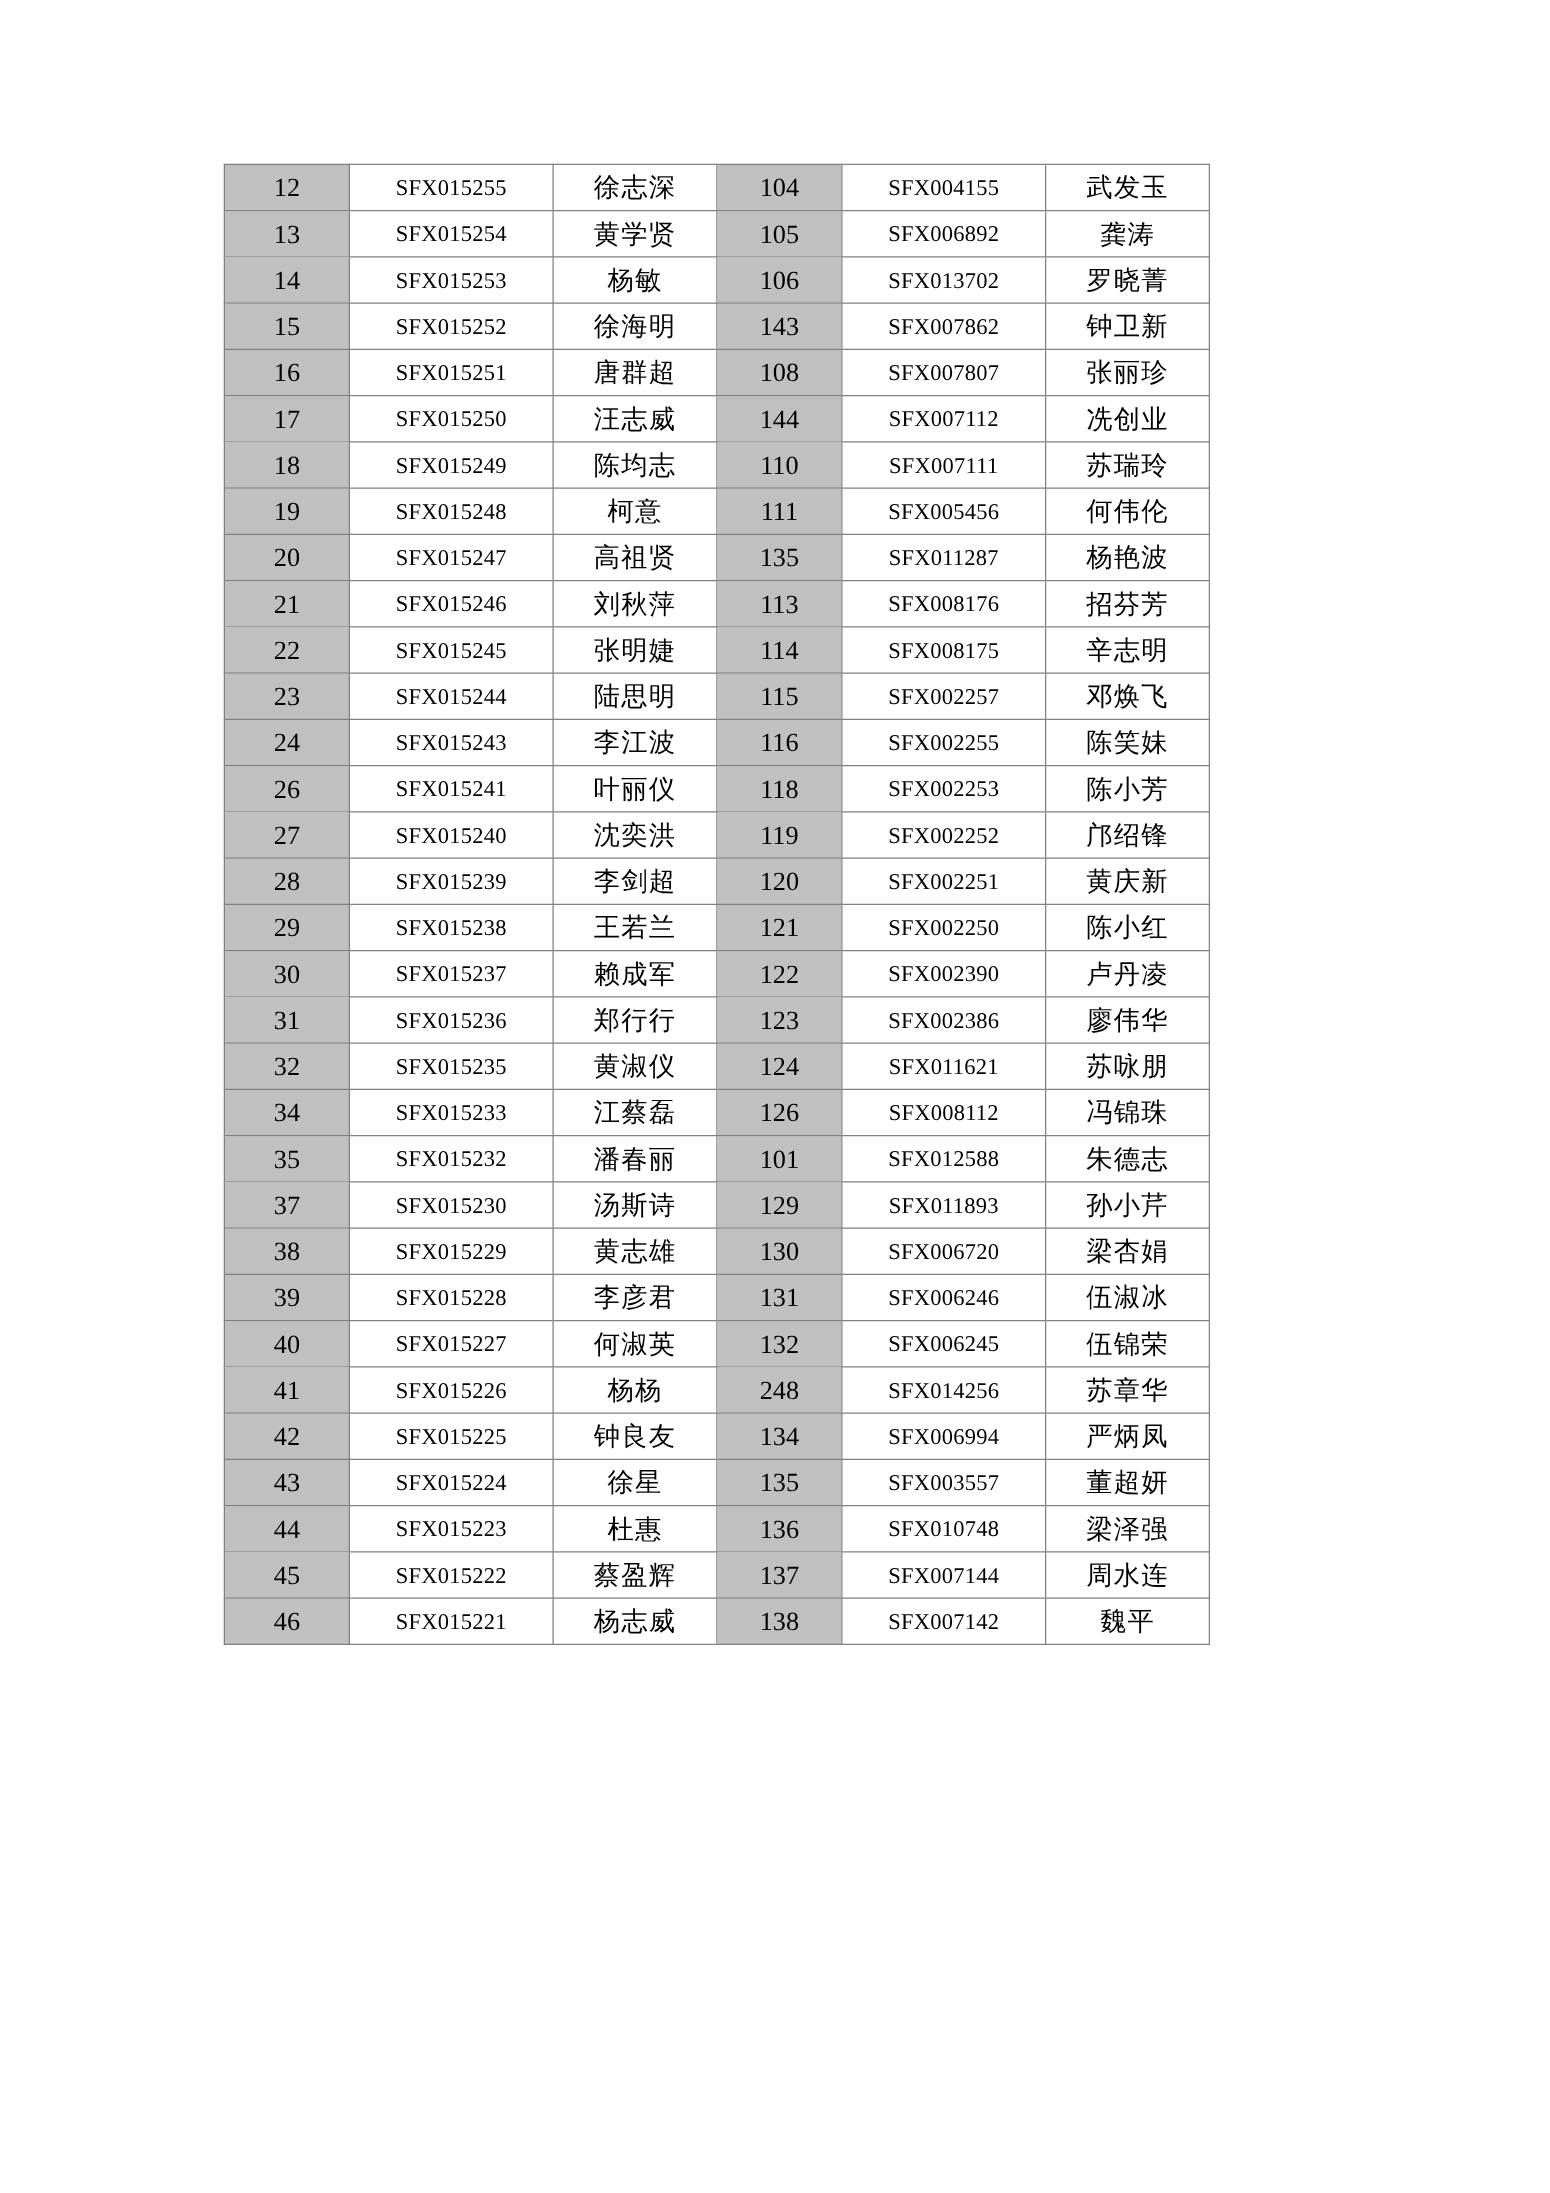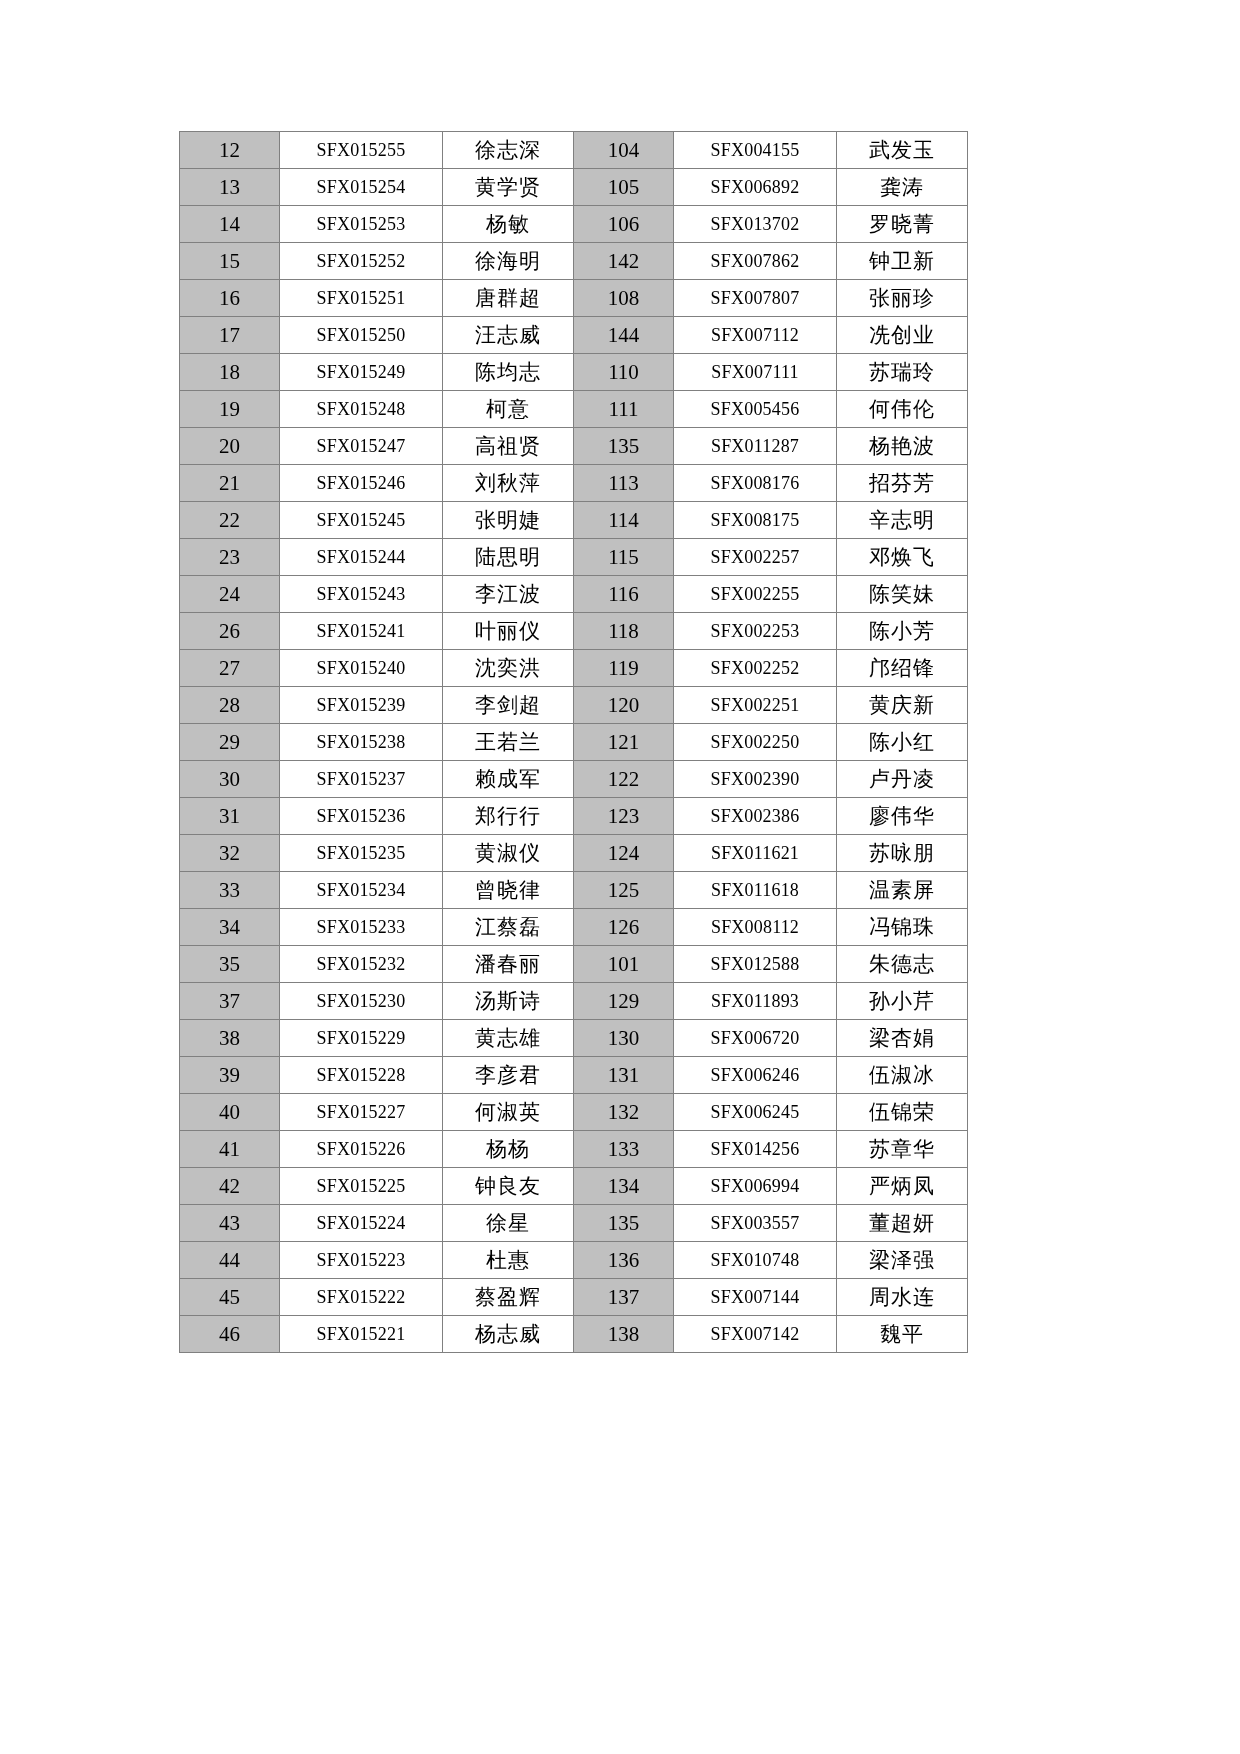--- a/index.html
+++ b/index.html
@@ -104,21 +104,21 @@
             <td class="code">SFX015253</td>
             <td class="name">杨敏</td>
             <td class="idx">106</td>
             <td class="code">SFX013702</td>
             <td class="name">罗晓菁</td>
           </tr>
           <tr>
             <td class="idx">15</td>
             <td class="code">SFX015252</td>
             <td class="name">徐海明</td>
-            <td class="idx">142</td>
+            <td class="idx">143</td>
             <td class="code">SFX007862</td>
             <td class="name">钟卫新</td>
           </tr>
           <tr>
             <td class="idx">16</td>
             <td class="code">SFX015251</td>
             <td class="name">唐群超</td>
             <td class="idx">108</td>
             <td class="code">SFX007807</td>
             <td class="name">张丽珍</td>
@@ -237,28 +237,20 @@
           </tr>
           <tr>
             <td class="idx">32</td>
             <td class="code">SFX015235</td>
             <td class="name">黄淑仪</td>
             <td class="idx">124</td>
             <td class="code">SFX011621</td>
             <td class="name">苏咏朋</td>
           </tr>
           <tr>
-            <td class="idx">33</td>
-            <td class="code">SFX015234</td>
-            <td class="name">曾晓律</td>
-            <td class="idx">125</td>
-            <td class="code">SFX011618</td>
-            <td class="name">温素屏</td>
-          </tr>
-          <tr>
             <td class="idx">34</td>
             <td class="code">SFX015233</td>
             <td class="name">江蔡磊</td>
             <td class="idx">126</td>
             <td class="code">SFX008112</td>
             <td class="name">冯锦珠</td>
           </tr>
           <tr>
             <td class="idx">35</td>
             <td class="code">SFX015232</td>
@@ -296,21 +288,21 @@
             <td class="code">SFX015227</td>
             <td class="name">何淑英</td>
             <td class="idx">132</td>
             <td class="code">SFX006245</td>
             <td class="name">伍锦荣</td>
           </tr>
           <tr>
             <td class="idx">41</td>
             <td class="code">SFX015226</td>
             <td class="name">杨杨</td>
-            <td class="idx">133</td>
+            <td class="idx">248</td>
             <td class="code">SFX014256</td>
             <td class="name">苏章华</td>
           </tr>
           <tr>
             <td class="idx">42</td>
             <td class="code">SFX015225</td>
             <td class="name">钟良友</td>
             <td class="idx">134</td>
             <td class="code">SFX006994</td>
             <td class="name">严炳凤</td>

